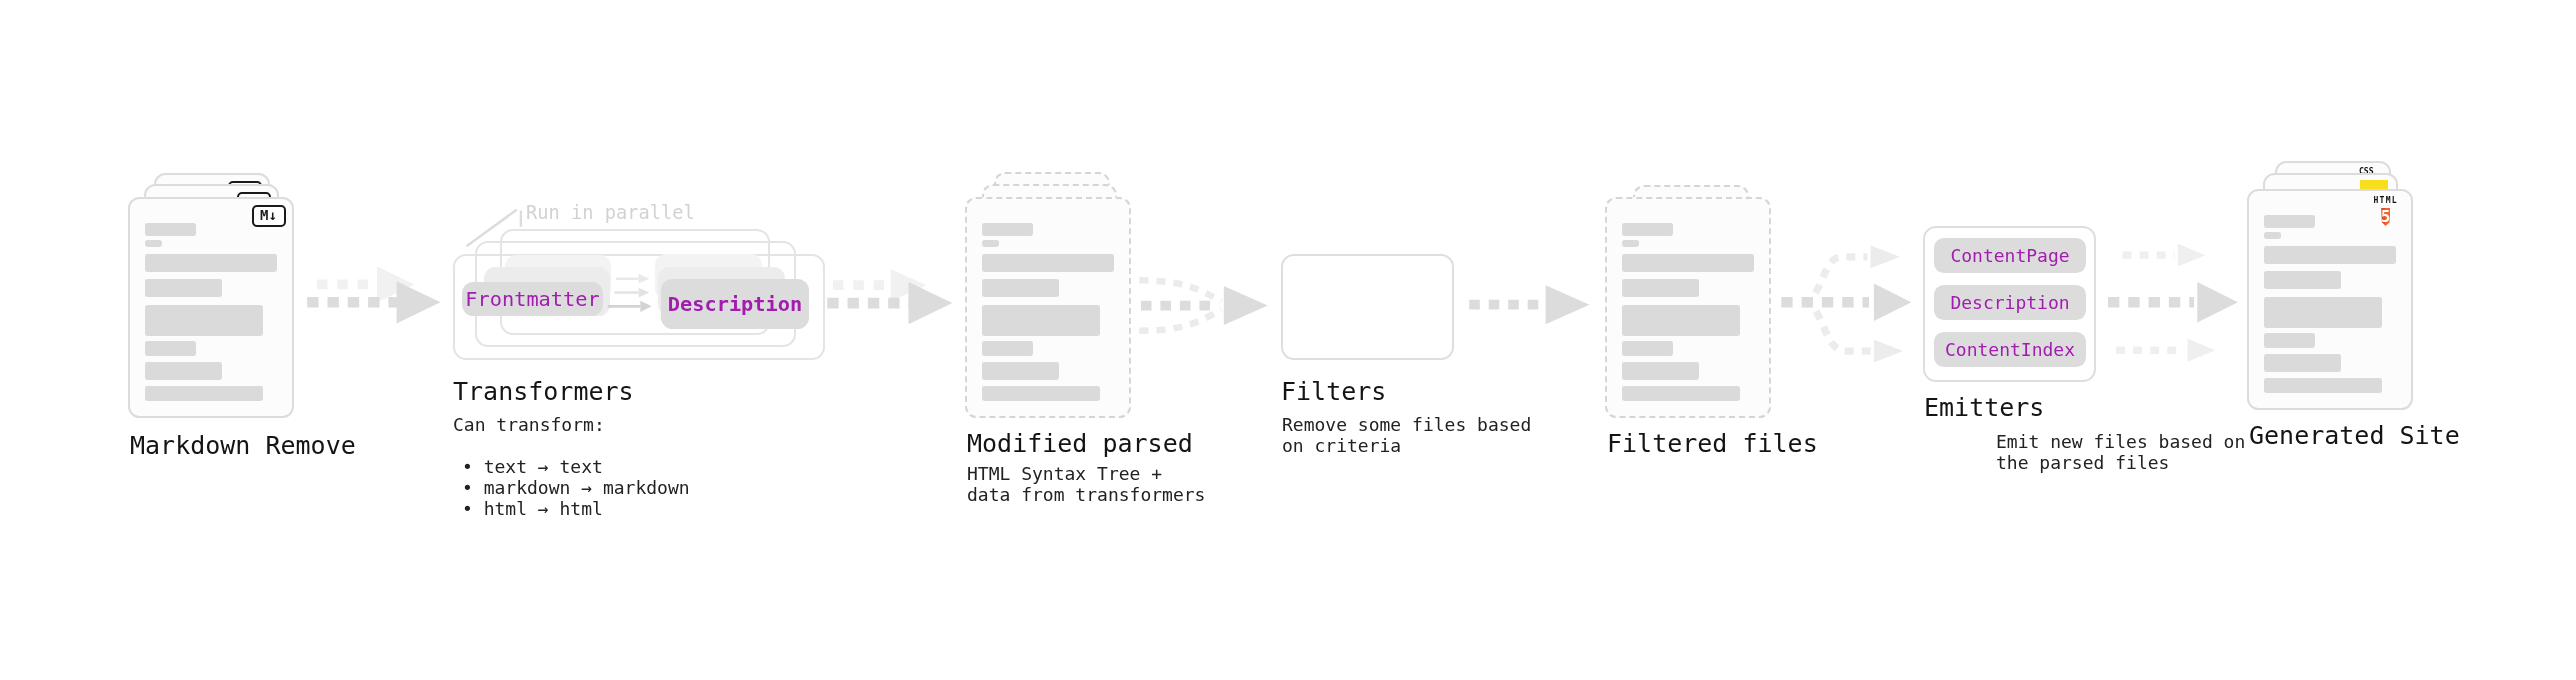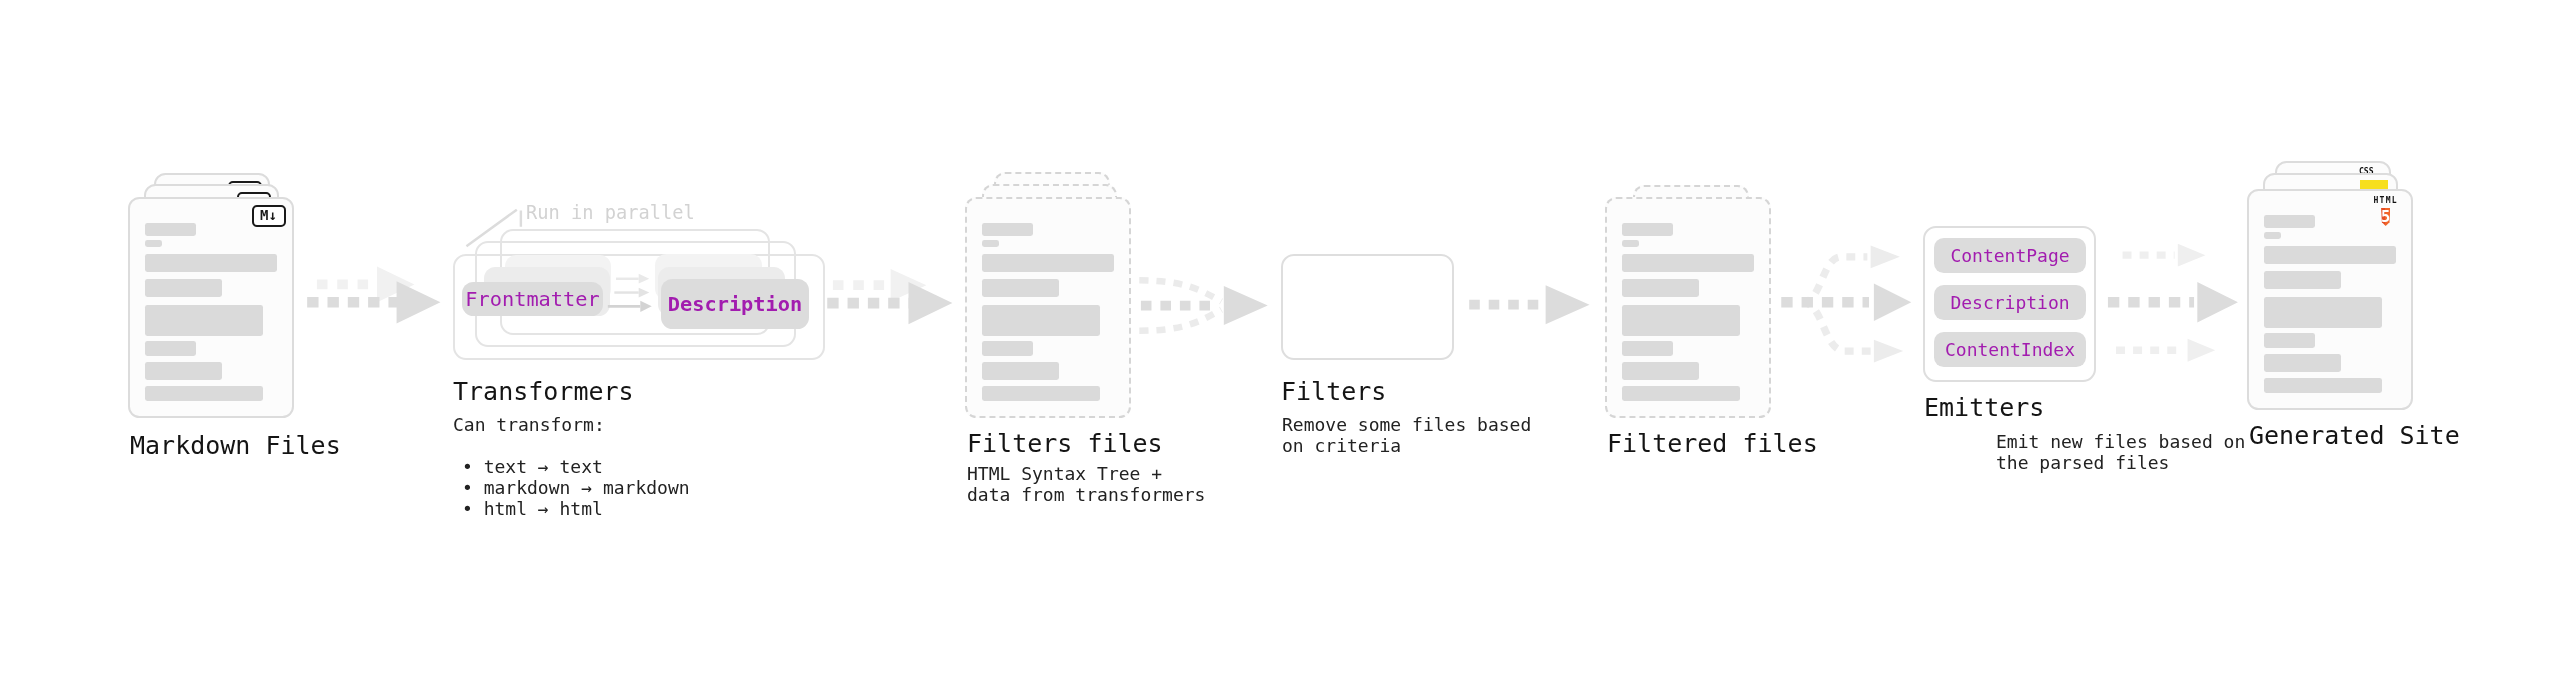--- a/index.html
+++ b/index.html
@@ -120,21 +120,21 @@
       <i class="bar b1"></i>
       <i class="bar b2"></i>
       <i class="bar b3"></i>
       <i class="bar b4"></i>
       <i class="bar b5"></i>
       <i class="bar b6"></i>
       <i class="bar b7"></i>
       <i class="bar b8"></i>
     </div>
   </div>
-  <div class="title" style="left:130px; top:431px;">Markdown Files</div>
+  <div class="title" style="left:130px; top:431px;">Markdown Remove</div>
 
   <div>
     <div class="tbox" style="left:500px; top:229px; width:270px; height:106px;"></div>
     <div class="tbox" style="left:475px; top:241px; width:321px; height:106px;"></div>
     <div class="tbox" style="left:453px; top:254px; width:372px; height:106px;"></div>
 
     <div class="ghost g2" style="left:505px; top:255px; width:106px; height:46px;"></div>
     <div class="ghost" style="left:484px; top:267px; width:126px; height:49px;"></div>
     <div class="ghost g2" style="left:655px; top:254px; width:107px; height:46px;"></div>
     <div class="ghost" style="left:658px; top:267px; width:127px; height:49px;"></div>
@@ -171,21 +171,21 @@
       <i class="bar b1"></i>
       <i class="bar b2"></i>
       <i class="bar b3"></i>
       <i class="bar b4"></i>
       <i class="bar b5"></i>
       <i class="bar b6"></i>
       <i class="bar b7"></i>
       <i class="bar b8"></i>
     </div>
   </div>
-  <div class="title" style="left:967px; top:429px;">Filters files</div>
+  <div class="title" style="left:967px; top:429px;">Modified parsed</div>
   <div class="body-text" style="left:967px; top:463px;">HTML Syntax Tree +
 data from transformers</div>
 
   <div class="panel" style="left:1281px; top:254px; width:173px; height:106px;"></div>
   <div class="title" style="left:1281px; top:377px;">Filters</div>
   <div class="body-text" style="left:1282px; top:414px;">Remove some files based
 on criteria</div>
 
   <div>
     <div class="card dashed" style="left:1633px; top:185px; width:116px;"></div>

